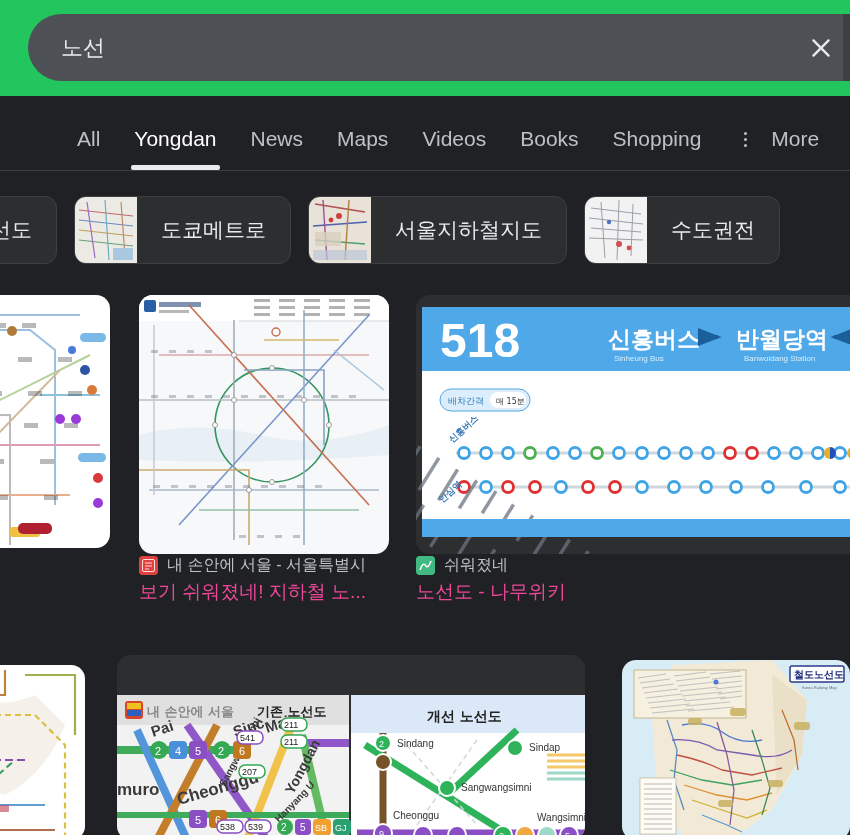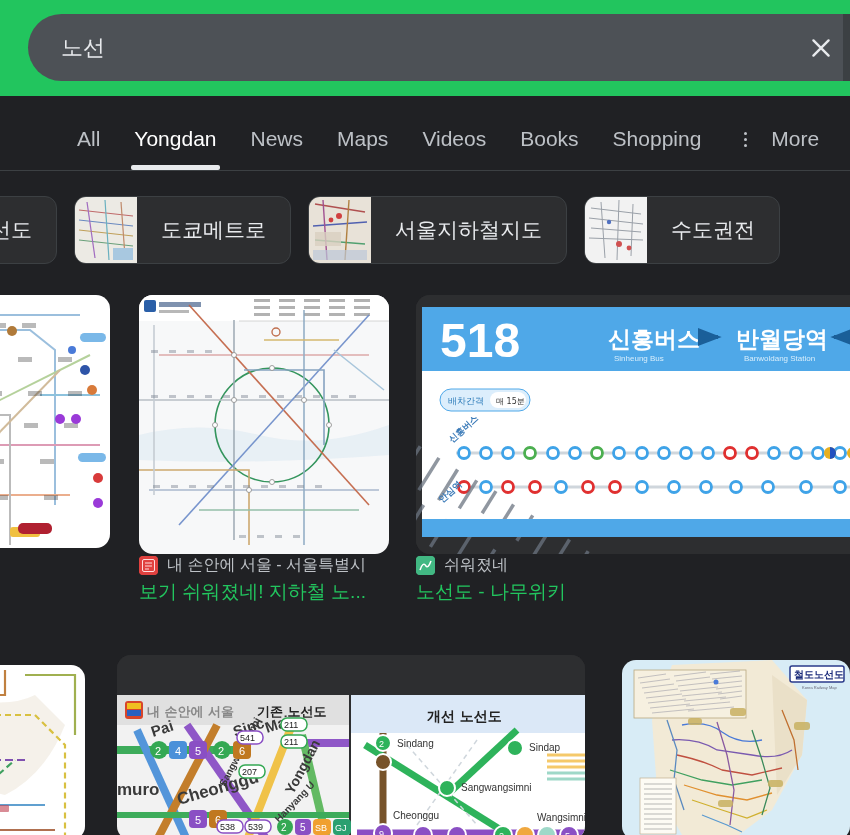--- a/index.html
+++ b/index.html
@@ -107,21 +107,21 @@
     white-space: nowrap; overflow: hidden;
   }
   .favicon {
     width: 19px; height: 19px; border-radius: 4px; flex: 0 0 auto;
     display: flex; align-items: center; justify-content: center;
     font-size: 10px; color: #fff; overflow: hidden;
   }
   .fav-seoul { background: #e0413f; }
   .fav-namu  { background: #42b883; }
   .meta-title {
-    margin-top: 5px; color: #22c55e; font-size: 19px; line-height: 24px;
+    margin-top: 5px; color: #ec4899; font-size: 19px; line-height: 24px;
     white-space: nowrap; overflow: hidden;
   }
 </style>
 </head>
 <body>
 
 <div class="searchbar-wrap">
   <div class="searchbar">
     <input class="search-input" type="text" placeholder="Search" value="노선" style="">
     <div class="clear-btn">

